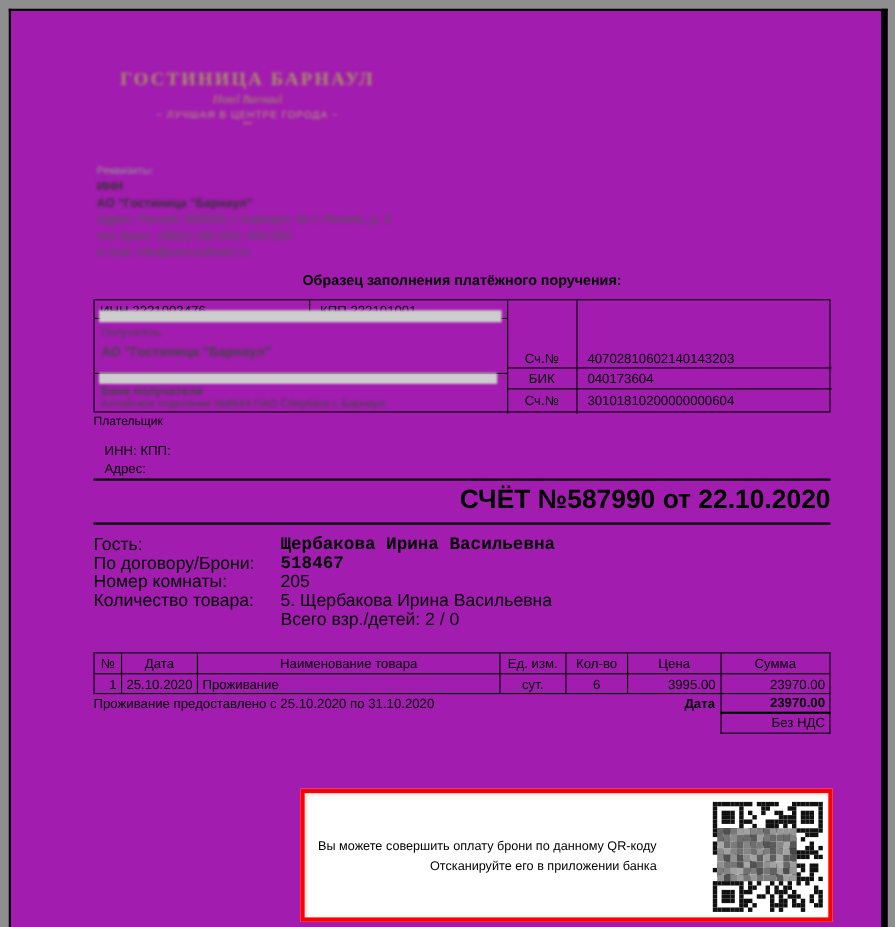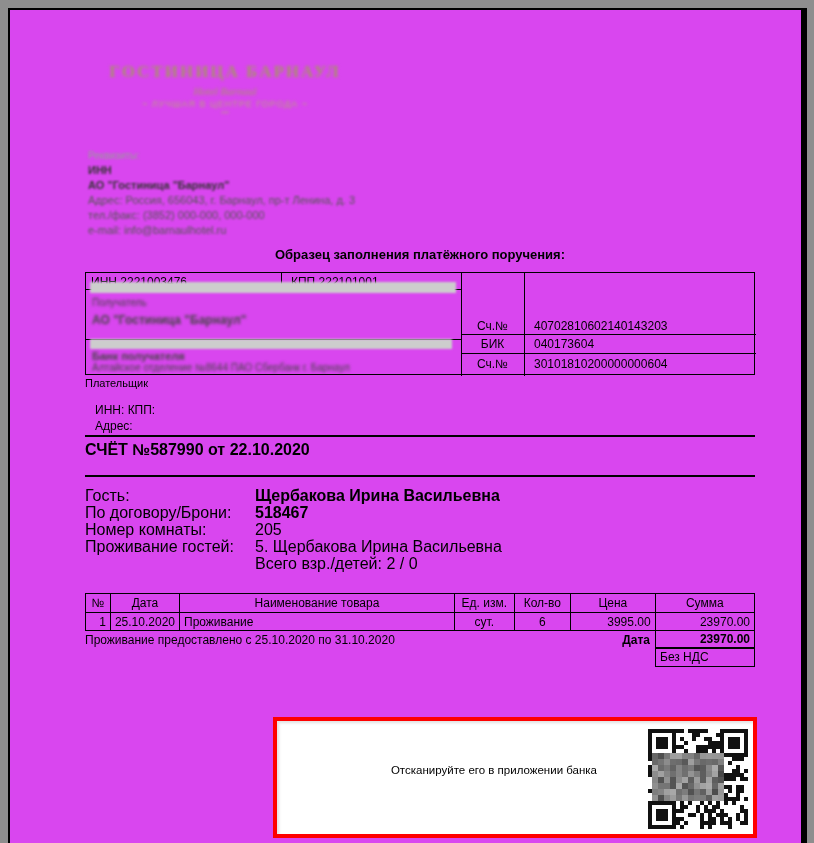--- a/index.html
+++ b/index.html
@@ -1,19 +1,19 @@
 <!DOCTYPE html>
 <html><head>
 <meta charset="utf-8">
 <style>
   * { margin:0; padding:0; box-sizing:border-box; }
   html,body { width:814px; height:843px; overflow:hidden; background:#8e8e8e;
               font-family:"Liberation Sans", sans-serif; color:#000; }
   .page { position:absolute; left:8px; top:8px; width:799px; height:835px;
-          background:#d946ef; border:2px solid #000; border-bottom:none; border-right:6px solid #000; }
+          background:#a21caf; border:2px solid #000; border-bottom:none; border-right:6px solid #000; }
   .abs { position:absolute; }
 
   
   .logo { left:80px; top:52px; width:270px; text-align:center; color:#a8906a;
           filter:blur(1.4px); }
   .logo-l1 { font-family:"Liberation Serif", serif; font-weight:bold; font-size:17px; letter-spacing:2px; }
   .logo-l2 { font-family:"Liberation Serif", serif; font-style:italic; font-size:11px; margin-top:3px; }
   .logo-l3 { font-size:9px; letter-spacing:1px; margin-top:2px; color:#b5a078; }
   .logo-l4 { font-size:7px; margin-top:1px; color:#b5a078; }
 
@@ -35,41 +35,41 @@
   .clip { height:13px; overflow:hidden; line-height:15px; }
   .redact { position:absolute; background:#cdcdcd; filter:blur(1px); }
   .blurtxt { position:absolute; filter:blur(1.4px); color:#444; white-space:nowrap; }
   .lblcol { left:375px; width:63px; text-align:center; }
   .valcol { left:448px; }
   .payer-lbl { left:75px; top:367px; font-size:11px; }
 
   .payer-details { left:85px; top:392px; font-size:12px; line-height:16px; }
 
   .rule { left:75px; width:670px; height:2px; background:#000; }
-  .inv-title { left:75px; top:431px; width:670px; text-align:left; font-size:16px; font-weight:bold; }
+  .inv-title { left:75px; top:431px; width:670px; text-align:right; font-size:24px; font-weight:bold; }
 
   
   .guest { left:75px; top:477px; font-size:16px; }
   .g-row { display:flex; height:17px; line-height:17px; }
   .g-lbl { width:170px; }
-  .g-val.bold { font-weight:bold; }
+  .g-val.bold { font-weight:bold;font-family:Liberation Mono, monospace; }
 
   
   .itable { left:75px; top:583px; width:670px; font-size:12px; border-collapse:collapse; }
   .itable td { border:1px solid #000; height:18px; padding:0 4px; }
   .itable .hd td { text-align:center; height:19px; }
   .c0{width:25px;} .c1{width:65px;} .c2{width:278px;} .c3{width:60px;} .c4{width:57px;} .c5{width:85px;} .c6{width:100px;}
   .ra{text-align:right;} .ct{text-align:center;}
   .note-row { left:75px; top:621px; width:670px; height:18px; font-size:12px; line-height:18px; }
   .itogo { position:absolute; right:105px; top:0; font-weight:bold; }
   .total-box { position:absolute; left:570px; top:0; width:100px; height:18px; border:1px solid #000;
                border-top:none; border-bottom:2px solid #000; font-weight:bold; text-align:right;
                padding:0 4px; line-height:17px; }
   .vat-box { position:absolute; left:570px; top:18px; width:100px; height:18px; border:1px solid #000;
-             border-top:none; padding:0 4px; line-height:17px; }
+             border-top:none; text-align:right; padding:0 4px; line-height:17px; }
 
   .summary { left:75px; top:669px; font-size:12px; line-height:17px; }
   .summary b { font-size:13px; }
 
   
   .qr-box { left:263px; top:707px; width:484px; height:121px; border:4px solid #f00;
             background:#fff; box-shadow: inset 2px 2px 3px rgba(0,0,0,0.12); }
   .qr-text { position:absolute; left:10px; top:40px; width:310px; text-align:right;
              font-size:11.5px; line-height:18px; }
   .qr { position:absolute; right:5px; top:8px; width:100px; height:100px;
@@ -148,21 +148,21 @@
     </div>
     <div class="g-row">
       <span class="g-lbl">По договору/Брони:</span>
       <span class="g-val bold">518467</span>
     </div>
     <div class="g-row">
       <span class="g-lbl">Номер комнаты:</span>
       <span class="g-val">205</span>
     </div>
     <div class="g-row">
-      <span class="g-lbl">Проживание гостей:</span>
+      <span class="g-lbl">Количество товара:</span>
       <span class="g-val">5. Щербакова Ирина Васильевна</span>
     </div>
     <div class="g-row">
       <span class="g-lbl"></span>
       <span class="g-val">Всего взр./детей: 2 / 0</span>
     </div>
   </div>
 
   <table class="abs itable">
     <tbody>
@@ -190,20 +190,21 @@
   <div class="abs note-row">
     <span>Проживание предоставлено с 25.10.2020 по 31.10.2020</span>
     <span class="itogo">Дата</span>
     <div class="total-box">23970.00</div>
     <div class="vat-box">Без НДС</div>
   </div>
 
 
   <div class="abs qr-box">
     <div class="qr-text">
+      <div>Вы можете совершить оплату брони по данному QR-коду</div>
       <div>Отсканируйте его в приложении банка</div>
     </div>
     <div class="qr">
         <i class="k"></i>
         <i class="k"></i>
         <i class="k"></i>
         <i class="k"></i>
         <i class="k"></i>
         <i class="k"></i>
         <i class="k"></i>

